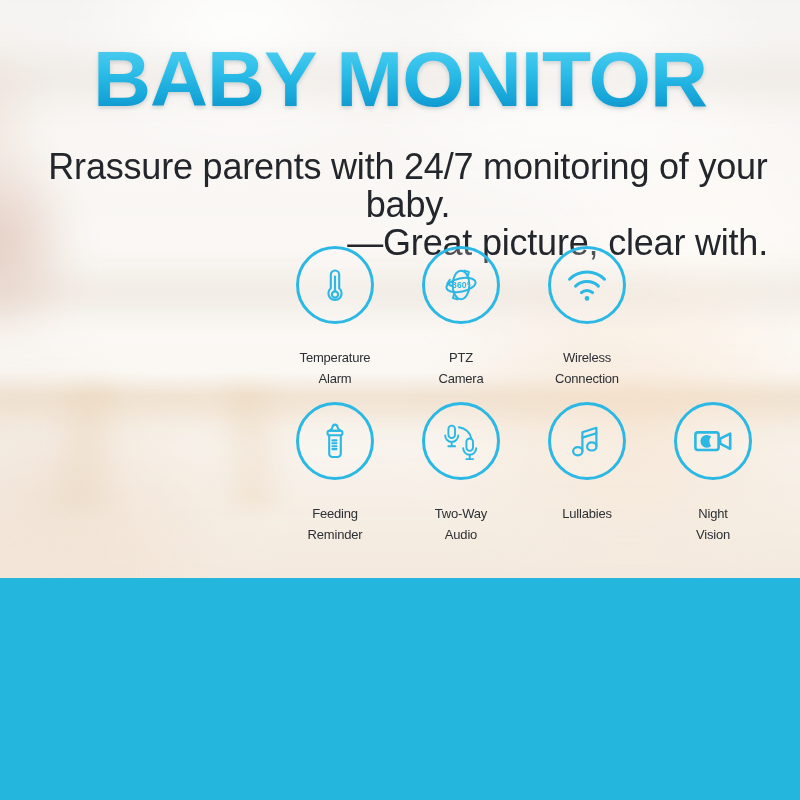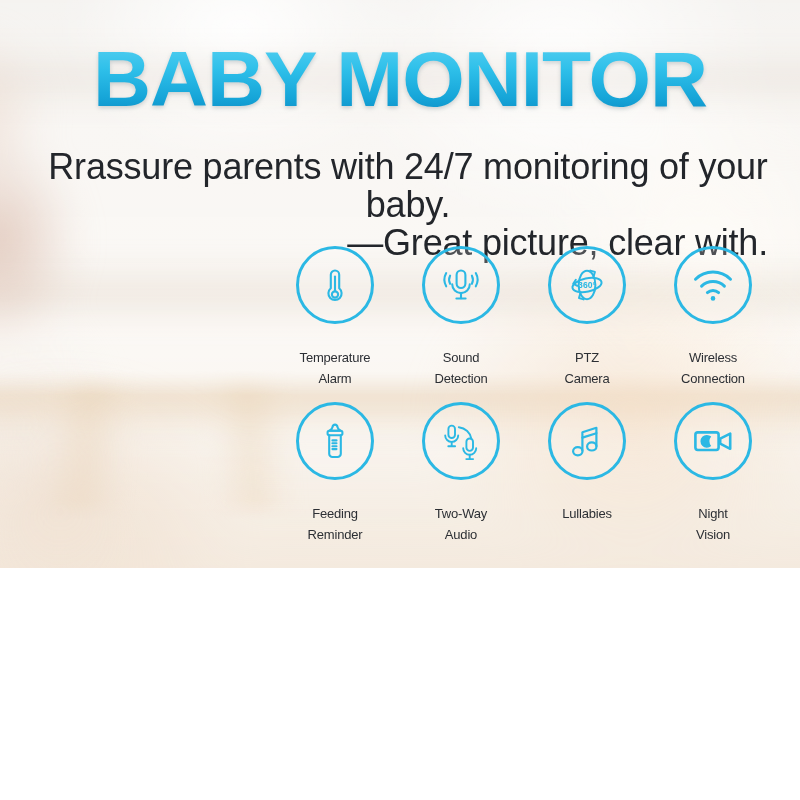--- a/index.html
+++ b/index.html
@@ -1,21 +1,21 @@
 <!DOCTYPE html>
 <html><head>
 <meta charset="utf-8">
 <style>
   html,body{margin:0;padding:0;}
   body{
     width:800px;height:800px;overflow:hidden;
     font-family:"Liberation Sans", sans-serif;
     background:#ffffff;
   }
-  .page{position:relative;width:800px;height:568px;overflow:hidden;}
+  .page{position:relative;width:800px;height:800px;overflow:hidden;}
 
   
   .bg{position:absolute;left:0;top:0;width:800px;height:578px;overflow:hidden;background:#f3efea;}
   .bg-layer{position:absolute;left:-60px;top:-60px;width:920px;height:700px;filter:blur(16px);}
   .bg-base{
     background:
       linear-gradient(180deg,#eceae6 0%,#f6f3ef 22%,#fbf8f4 55%,#f7f1e9 80%,#f3ece3 100%);
   }
   .bg-window{
     background:
@@ -161,38 +161,20 @@
               <path d="M22 7.5a4.2 4.2 0 0 0-4.2 4.2v13.6a6.6 6.6 0 1 0 8.4 0V11.7A4.2 4.2 0 0 0 22 7.5z"></path>
               <path d="M22 13.5v14.2"></path>
               <circle cx="22" cy="31.5" r="3.1"></circle>
             </svg>
           </span>
         </div>
         <div class="flabel">Temperature
 Alarm</div>
       </div>
 
-      <div class="fitem">
-        <div class="circle" style="border-color: rgb(43, 184, 228);">
-          <span>
-            <svg width="46" height="46" viewBox="0 0 46 46" fill="none" stroke="#2bb8e4" stroke-width="2.1" stroke-linecap="round" stroke-linejoin="round">
-              <rect x="18.6" y="8.5" width="8.8" height="17.5" rx="4.4"></rect>
-              <path d="M14.2 22.3a8.8 8.8 0 0 0 17.6 0"></path>
-              <path d="M23 31.1v5.2"></path>
-              <path d="M18.4 36.5h9.2"></path>
-              <path d="M12.1 13.6a9.4 9.4 0 0 0 0 8.2"></path>
-              <path d="M8.2 11.1a13.6 13.6 0 0 0 0 13.2"></path>
-              <path d="M33.9 13.6a9.4 9.4 0 0 1 0 8.2"></path>
-              <path d="M37.8 11.1a13.6 13.6 0 0 1 0 13.2"></path>
-            </svg>
-          </span>
-        </div>
-        <div class="flabel">Sound
-Detection</div>
-      </div>
 
       <div class="fitem">
         <div class="circle" style="border-color: rgb(43, 184, 228);">
           <span>
             <svg width="48" height="46" viewBox="0 0 48 46" fill="none" stroke="#2bb8e4" stroke-width="2" stroke-linecap="round" stroke-linejoin="round">
               <ellipse cx="24" cy="23" rx="8.4" ry="14.2"></ellipse>
               <ellipse cx="24" cy="23" rx="14.8" ry="6.6" transform="rotate(-12 24 23)"></ellipse>
               <path d="M27.3 8.6l4.6 1.3-1.3 4.6"></path>
               <path d="M20.6 37.4l-4.6-1.3 1.3-4.6"></path>
               <path d="M12.8 17.8l-2.6 3.9 4.1 2.1"></path>

